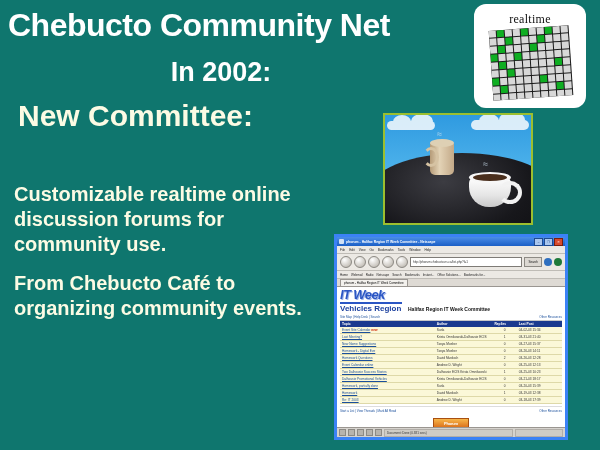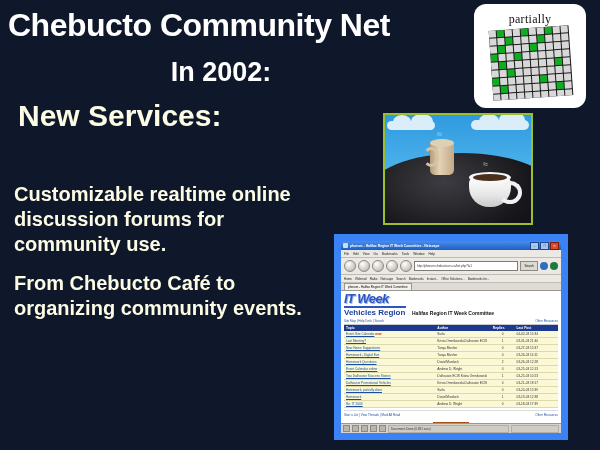--- a/index.html
+++ b/index.html
@@ -2,21 +2,21 @@
 <html><head>
 <meta charset="utf-8">
 <style>
   html,body{margin:0;padding:0;}
   body{
     width:600px;height:450px;overflow:hidden;
     background:#0b3a93;
     font-family:"Liberation Sans", sans-serif;
     position:relative;
   }
-  .slide{position:absolute;inset:0;background:#0f172a;}
+  .slide{position:absolute;inset:0;background:#0f766e;}
 
   
   .title-main{
     position:absolute;left:8px;top:6px;width:460px;
     font-size:32px;font-weight:bold;color:#ffffff;
     letter-spacing:-0.5px;line-height:38px;white-space:nowrap;
   }
   .title-sub{
     position:absolute;left:11px;top:56px;width:420px;
     text-align:center;
@@ -117,21 +117,21 @@
     position:absolute;left:88px;top:59px;width:34px;height:7px;
     background:#4a2f1d;border-radius:50%;
   }
   .steam{position:absolute;color:#cfe3f2;font-size:9px;opacity:.75;}
   .s1{left:52px;top:14px;}
   .s2{left:98px;top:44px;}
 
   
   .browser{
     position:absolute;left:334px;top:234px;width:234px;height:206px;
-    background:#d6d3ce;border:7px solid #3b82f6;box-sizing:border-box;
+    background:#d6d3ce;border:3px solid #3b82f6;box-sizing:border-box;
     font-size:3.2px;color:#000;overflow:hidden;
   }
   .bw-title{
     height:9px;background:linear-gradient(#4b8ee8,#1b5fc6);
     display:flex;align-items:center;padding:0 2px;
   }
   .bw-title .tt{color:#fff;font-size:3.4px;font-weight:bold;flex:1;
     white-space:nowrap;overflow:hidden;}
   .bw-ico{width:5px;height:5px;background:#cfe0f5;margin-right:2px;border-radius:1px;}
   .bw-btns{display:flex;gap:1px;}
@@ -222,29 +222,29 @@
     border:.5px solid #b2aea8;padding:0 2px;white-space:nowrap;overflow:hidden;}
   .statusbar .right{width:46px;height:6px;background:#cfccc6;border:.5px solid #b2aea8;}
 </style>
 </head>
 <body>
 
 <div class="slide">
 
   <div class="title-main">Chebucto Community Net</div>
   <div class="title-sub">In 2002:</div>
-  <div class="title-services">New Services:</div>
+  <div class="title-services">New Committee:</div>
 
   <div class="bullets">
     <div class="bullet">Customizable realtime online discussion forums for community use.</div>
     <div class="bullet">From Chebucto Café to organizing community events.</div>
   </div>
 
   <div class="logo-card">
-    <div class="logo-word">partially</div>
+    <div class="logo-word">realtime</div>
     <div class="logo-grid" id="logogrid">
         <i style="left: 0px; top: 0px;"></i>
         <i class="g" style="left: 8px; top: 0px;"></i>
         <i style="left: 16px; top: 0px;"></i>
         <i style="left: 24px; top: 0px;"></i>
         <i class="g" style="left: 32px; top: 0px;"></i>
         <i style="left: 40px; top: 0px;"></i>
         <i style="left: 48px; top: 0px;"></i>
         <i class="g" style="left: 56px; top: 0px;"></i>
         <i style="left: 64px; top: 0px;"></i>

